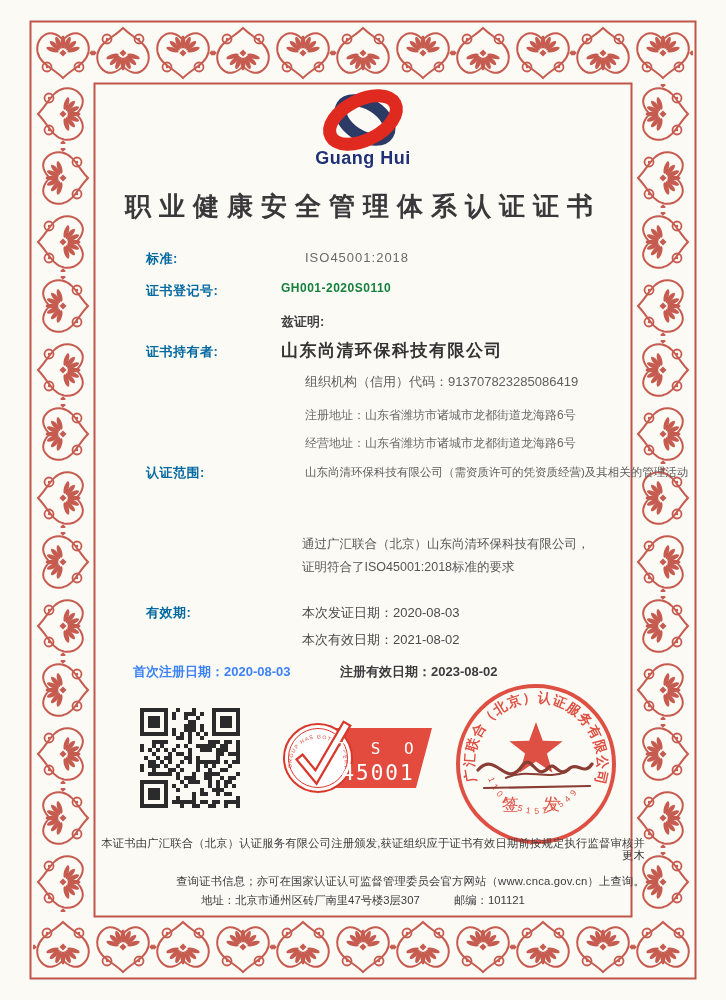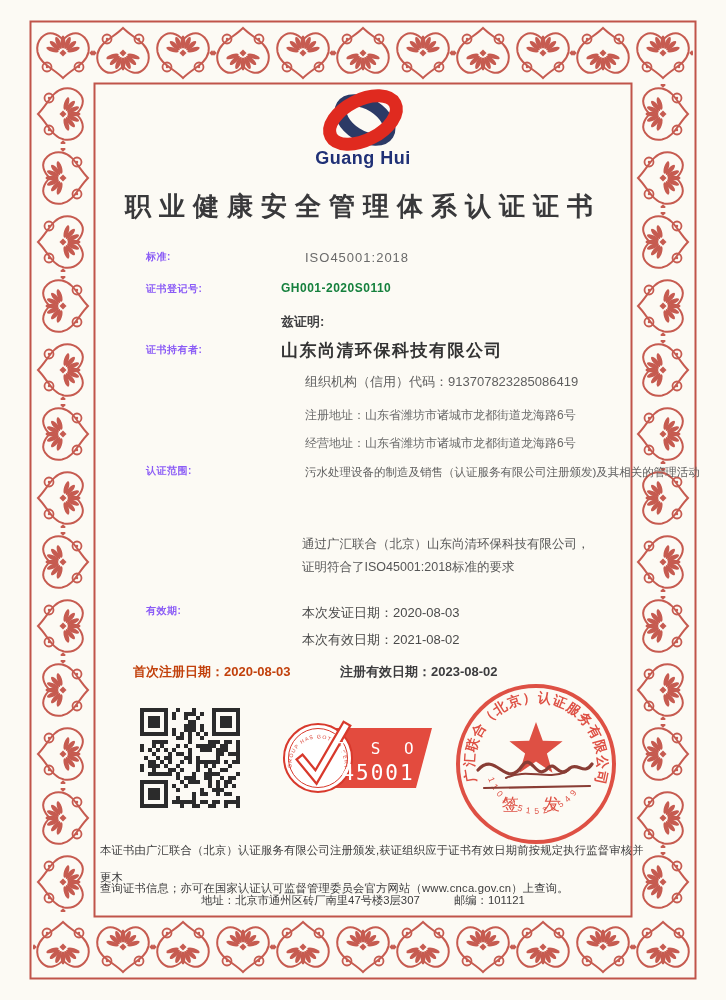--- a/index.html
+++ b/index.html
@@ -2,27 +2,27 @@
 <html><head>
 <meta charset="utf-8">
 <style>
   html,body{margin:0;padding:0;background:#efeada;}
   #paper{
     position:relative;width:726px;height:1000px;margin:0 auto;
     background:#fcfaf4;overflow:hidden;
     font-family:"Liberation Sans","DejaVu Sans",sans-serif;
   }
   .abs{position:absolute;}
-  .label{font-weight:bold;color:#8b5cf6;font-size:10px;letter-spacing:.5px;}
+  .label{font-weight:bold;color:#0369a1;font-size:13px;letter-spacing:.5px;}
   .val{color:#5f5f5f;font-size:12.5px;margin-left:24px;}
   .center{left:0;right:0;text-align:center;}
   #page-title{top:189px;font-size:26px;font-weight:bold;color:#39393b;letter-spacing:8px;}
   #logo-text{top:148px;font-size:18px;font-weight:bold;color:#1f3076;letter-spacing:.5px;}
   .nowrap{white-space:nowrap;}
-  .footer-line{left:100px;width:545px;font-size:11.3px;color:#3b3b3c;letter-spacing:.2px;line-height:27px;}
+  .footer-line{left:100px;width:545px;font-size:11.3px;color:#3b3b3c;letter-spacing:.2px;line-height:12px;text-align:right;}
 </style>
 </head>
 <body>
 
 <div id="paper">
 
   <svg id="border-svg" class="abs" style="left:0;top:0" width="726" height="1000" viewBox="0 0 726 1000">
     <defs>
       <symbol id="motif" width="60" height="60" viewBox="0 0 60 60">
         <path d="M30 55 C20 45 7 41 4.5 29 C2.5 17 12 8.5 20 10.5 C26 12 30 17 30 17 C30 17 34 12 40 10.5 C48 8.5 57.5 17 55.5 29 C53 41 40 45 30 55 Z" fill="none" stroke="#c65b50" stroke-width="2"></path>
@@ -112,30 +112,30 @@
   <div class="abs" style="left:281px;top:313px;font-size:13px;font-weight:bold;color:#3f3f41">兹证明:</div>
 
   <div class="abs label" style="left:146px;top:343px">证书持有者:</div>
   <div class="abs" style="left:281px;top:339px;font-size:17px;font-weight:bold;color:#333;letter-spacing:1.5px">山东尚清环保科技有限公司</div>
 
   <div class="abs val nowrap" style="left:281px;top:373px;font-size:13px">组织机构（信用）代码：913707823285086419</div>
   <div class="abs val nowrap" style="left:281px;top:407px;font-size:12px;color:#6b6b6b">注册地址：山东省潍坊市诸城市龙都街道龙海路6号</div>
   <div class="abs val nowrap" style="left:281px;top:435px;font-size:12px;color:#6b6b6b">经营地址：山东省潍坊市诸城市龙都街道龙海路6号</div>
 
   <div class="abs label" style="left:146px;top:464px">认证范围:</div>
-  <div class="abs val nowrap" style="left:281px;top:465px;font-size:11.5px">污水处理设备的制造及销售（认证服务有限公司注册颁发)及其相关的管理活动</div>
+  <div class="abs val nowrap" style="left:281px;top:465px;font-size:11.5px">山东尚清环保科技有限公司（需资质许可的凭资质经营)及其相关的管理活动</div>
 
   <div class="abs val nowrap" style="left:278px;top:536px;color:#565656">通过广汇联合（北京）山东尚清环保科技有限公司，</div>
   <div class="abs val nowrap" style="left:278px;top:559px;color:#565656">证明符合了ISO45001:2018标准的要求</div>
 
   <div class="abs label" style="left:146px;top:604px">有效期:</div>
   <div class="abs val nowrap" style="left:278px;top:604px;font-size:13px;color:#4a4a4a">本次发证日期：2020-08-03</div>
   <div class="abs val nowrap" style="left:278px;top:631px;font-size:13px;color:#4a4a4a">本次有效日期：2021-08-02</div>
 
-  <div class="abs nowrap" style="left:133px;top:663px;font-size:13px;font-weight:bold;color:#c2410c">首次注册日期：2020-08-03</div>
+  <div class="abs nowrap" style="left:133px;top:663px;font-size:13px;font-weight:bold;color:#3b82f6">首次注册日期：2020-08-03</div>
   <div class="abs nowrap" style="left:340px;top:663px;font-size:13px;font-weight:bold;color:#3c3c3e">注册有效日期：2023-08-02</div>
 
   <svg id="qr-svg" class="abs" style="left:140px;top:708px" width="100" height="100" viewBox="0 0 100 100">
       <rect x="0" y="0" width="4" height="4" fill="#2b2b2b"></rect>
       <rect x="4" y="0" width="4" height="4" fill="#2b2b2b"></rect>
       <rect x="8" y="0" width="4" height="4" fill="#2b2b2b"></rect>
       <rect x="12" y="0" width="4" height="4" fill="#2b2b2b"></rect>
       <rect x="16" y="0" width="4" height="4" fill="#2b2b2b"></rect>
       <rect x="20" y="0" width="4" height="4" fill="#2b2b2b"></rect>
       <rect x="24" y="0" width="4" height="4" fill="#2b2b2b"></rect>

